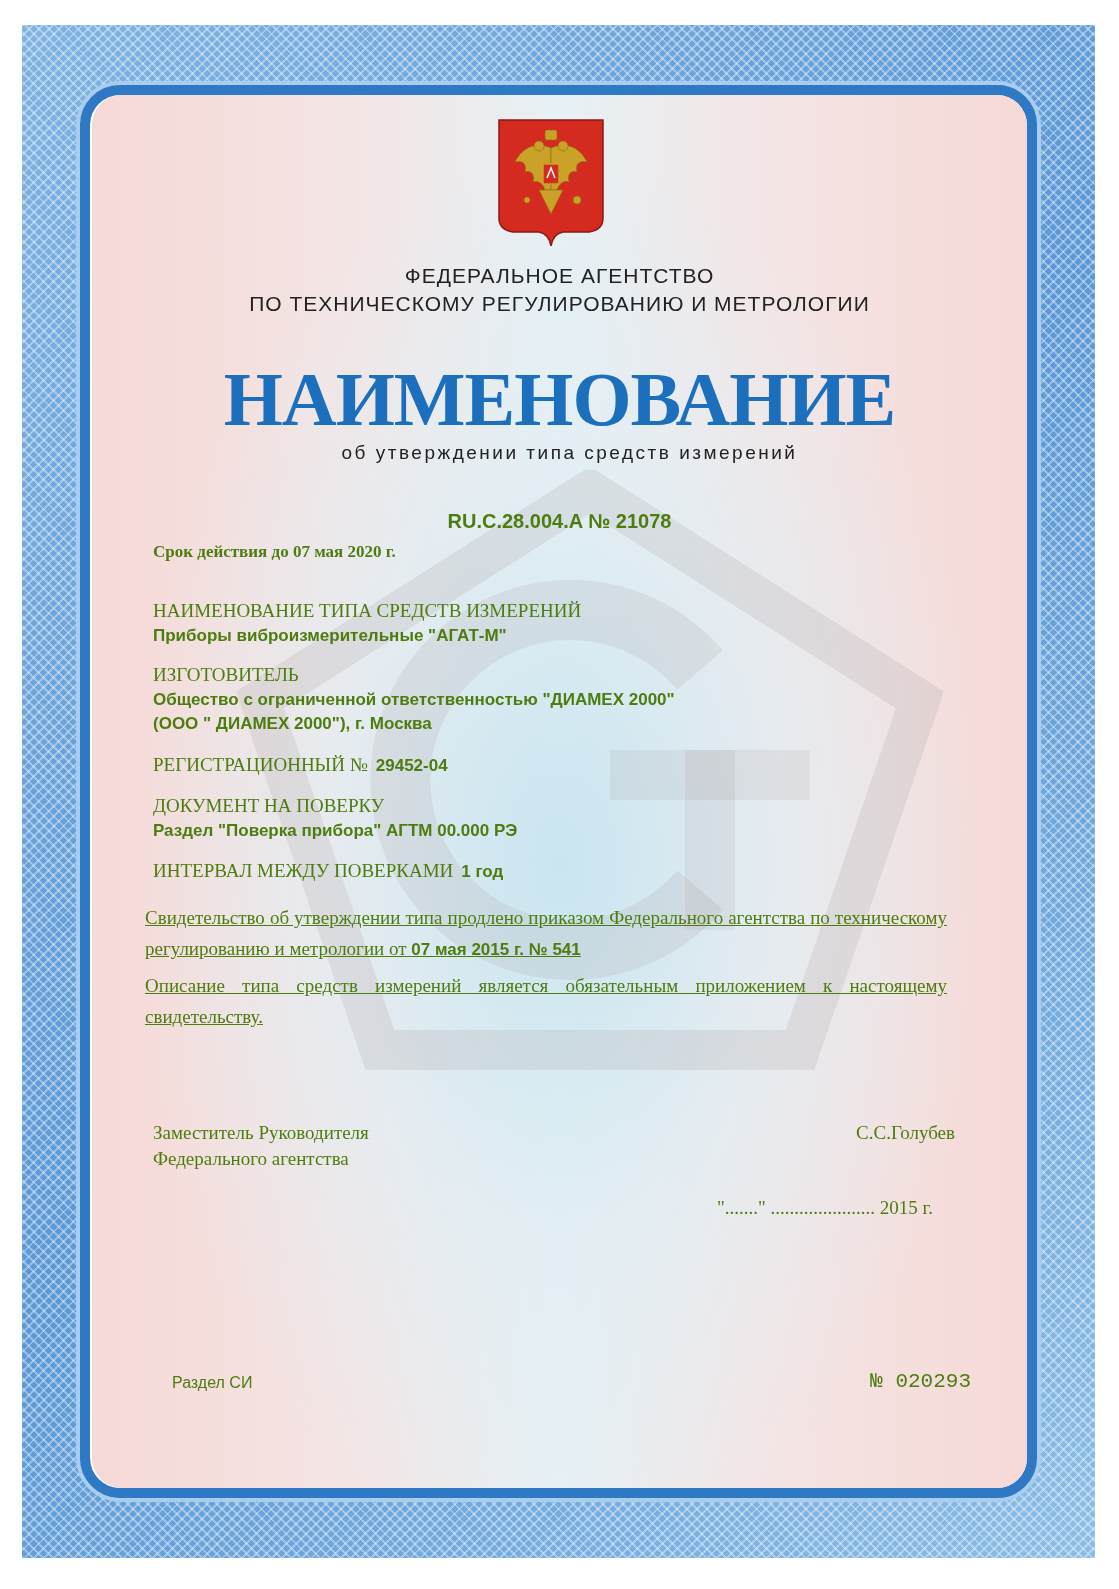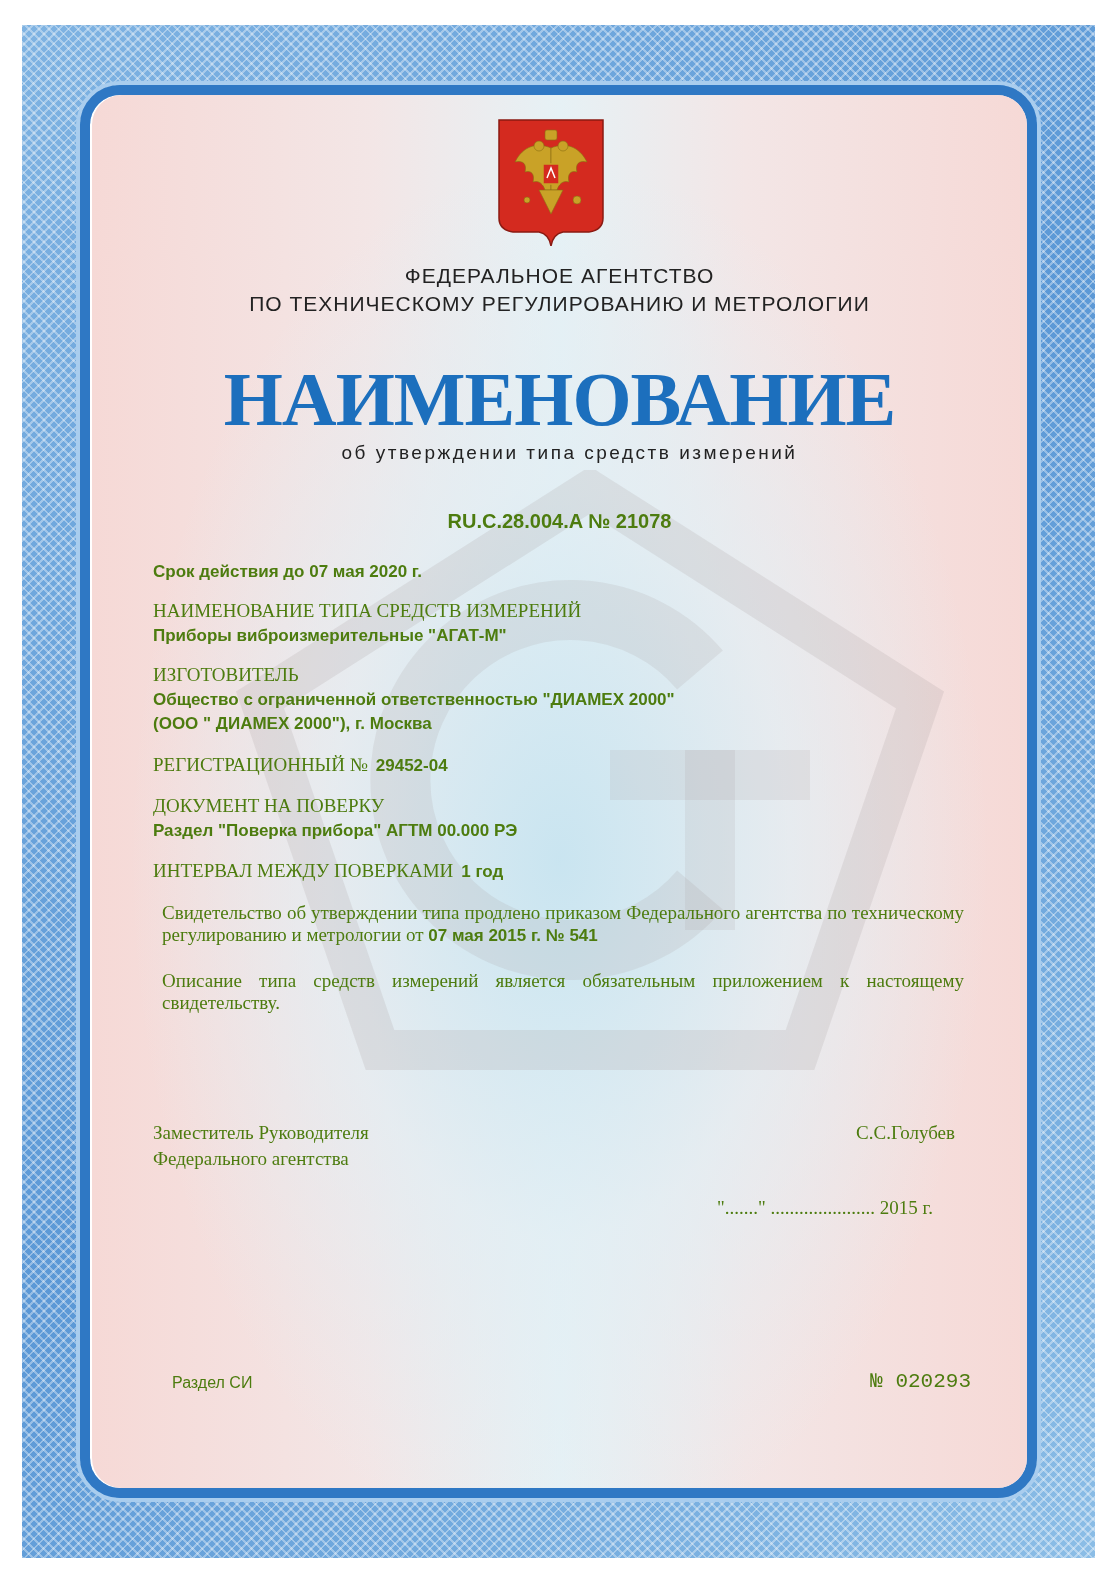--- a/index.html
+++ b/index.html
@@ -21,21 +21,21 @@
   .watermark{position:absolute;left:230px;top:470px;width:720px;height:600px;}
   .emblem{position:absolute;left:497px;top:118px;width:108px;height:130px;}
   .text{position:absolute;color:#4d7c0f;}
   .agency{left:0;width:1119px;text-align:center;font-family:"Liberation Sans",sans-serif;font-size:21px;letter-spacing:1px;color:#222;}
   .title{left:0;width:1119px;text-align:center;top:356px;font-family:"Liberation Serif",serif;font-weight:bold;font-size:76px;color:#1c6fbd;letter-spacing:-1px;}
   .subtitle{left:0;width:1119px;text-align:center;top:442px;font-family:"Liberation Sans",sans-serif;font-size:19px;letter-spacing:2.5px;color:#222;padding-left:10px;}
   .certno{left:0;width:1119px;text-align:center;top:510px;font-family:"Liberation Sans",sans-serif;font-weight:bold;font-size:20px;}
   .sans-b{font-family:"Liberation Sans",sans-serif;font-weight:bold;font-size:17px;}
   .serif{font-family:"Liberation Serif",serif;font-size:19px;}
   .row{left:153px;}
-  .para{left:162px;width:802px;font-family:"Liberation Serif",serif;font-size:19px;line-height:22px;text-align:justify;}
+  .para{left:145px;width:802px;font-family:"Liberation Serif",serif;font-size:19px;line-height:31px;text-align:justify;text-decoration:underline;}
   .b{font-family:"Liberation Sans",sans-serif;font-weight:bold;font-size:17px;}
 </style>
 </head>
 <body>
 
 <div class="frame">
   <div class="frame-band"></div>
 </div>
 <div class="paper"></div>
 
@@ -63,21 +63,21 @@
 </svg>
 
 <div class="text agency" style="top:264px;">ФЕДЕРАЛЬНОЕ АГЕНТСТВО</div>
 <div class="text agency" style="top:292px;">ПО ТЕХНИЧЕСКОМУ РЕГУЛИРОВАНИЮ И МЕТРОЛОГИИ</div>
 
 <div class="text title">НАИМЕНОВАНИЕ</div>
 <div class="text subtitle">об утверждении типа средств измерений</div>
 
 <div class="text certno">RU.C.28.004.A  №  21078</div>
 
-<div class="text row sans-b" style="top:562px;">Срок действия до  07 мая 2020 г.</div>
+<div class="text row sans-b" style="top:542px;font-family:Liberation Serif, serif;">Срок действия до  07 мая 2020 г.</div>
 
 <div class="text row serif" style="top:600px;">НАИМЕНОВАНИЕ ТИПА СРЕДСТВ ИЗМЕРЕНИЙ</div>
 <div class="text row sans-b" style="top:626px;">Приборы виброизмерительные "АГАТ-М"</div>
 
 <div class="text row serif" style="top:664px;">ИЗГОТОВИТЕЛЬ</div>
 <div class="text row sans-b" style="top:690px;">Общество с ограниченной ответственностью "ДИАМЕХ 2000"</div>
 <div class="text row sans-b" style="top:714px;">(ООО " ДИАМЕХ 2000"), г. Москва</div>
 
 <div class="text row" style="top:754px;">
   <span class="serif">РЕГИСТРАЦИОННЫЙ №</span>&nbsp;

